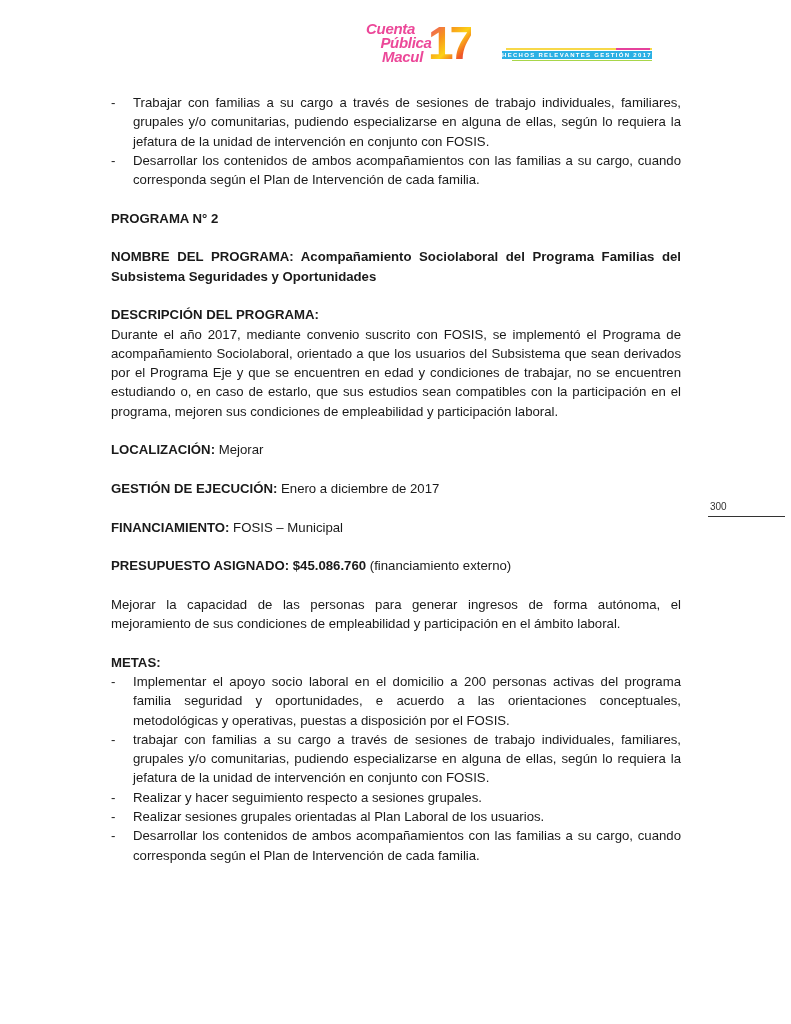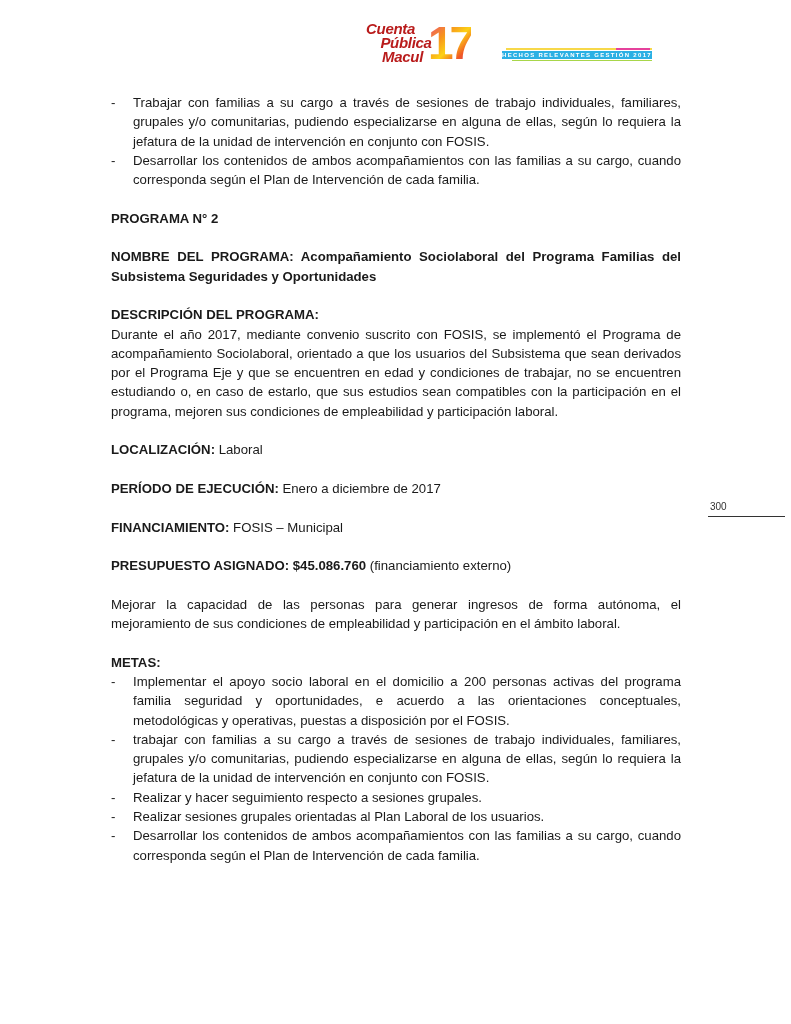--- a/index.html
+++ b/index.html
@@ -1,21 +1,21 @@
 <!DOCTYPE html>
 <html><head>
   <meta charset="utf-8">
   <style>
     * { margin: 0; padding: 0; box-sizing: border-box; }
     html, body { width: 791px; height: 1024px; background: #ffffff; overflow: hidden; }
     body { position: relative; font-family: "Liberation Sans", sans-serif; color: #1a1a1a; }
 
     .header-logo { position: absolute; left: 366px; top: 22px; width: 290px; height: 52px; }
     .logo-text { position: absolute; left: 0; top: 0; width: 80px; font-style: italic; font-weight: bold;
-      color: #b91c1c; font-size: 15px; line-height: 14px; letter-spacing: -0.3px; }
+      color: #ec4899; font-size: 15px; line-height: 14px; letter-spacing: -0.3px; }
     .logo-text span { display: block; }
     .logo-text .l2 { padding-left: 0; text-align: center; }
     .logo-text .l3 { padding-left: 16px; }
     .logo-num { position: absolute; left: 62px; top: -4px; font-weight: bold; font-size: 46px; line-height: 50px;
       background: linear-gradient(135deg, #e83e8c 0%, #f7941d 35%, #fcd116 55%, #f15a24 75%, #c2398f 100%);
       -webkit-background-clip: text; background-clip: text; color: transparent; letter-spacing: -4px; }
     .logo-banner { position: absolute; left: 136px; top: 26px; width: 150px; height: 14px; }
     .logo-banner .bar-top { position: absolute; left: 4px; top: 0; width: 146px; height: 2px; background: #f7d84a; }
     .logo-banner .bar-pink { position: absolute; right: 2px; top: 0; width: 34px; height: 2px; background: #e5419b; }
     .logo-banner .bar-main { position: absolute; left: 0; top: 3px; width: 150px; height: 8px; background: #2bb0e4;
@@ -74,26 +74,26 @@
     <span>Acompañamiento Sociolaboral del Programa Familias del Subsistema Seguridades y Oportunidades</span>
   </div>
   <div class="gap"></div>
 
   <div class="para bold">DESCRIPCIÓN DEL PROGRAMA:</div>
   <div class="para">Durante el año 2017, mediante convenio suscrito con FOSIS, se implementó el Programa de acompañamiento Sociolaboral, orientado a que los usuarios del Subsistema que sean derivados por el Programa Eje y que se encuentren en edad y condiciones de trabajar, no se encuentren estudiando o, en caso de estarlo, que sus estudios sean compatibles con la participación en el programa, mejoren sus condiciones de empleabilidad y participación laboral.</div>
   <div class="gap"></div>
 
   <div class="para">
     <span class="bold">LOCALIZACIÓN:</span>
-    <span>Laboral</span>
+    <span>Mejorar</span>
   </div>
   <div class="gap"></div>
 
   <div class="para">
-    <span class="bold">PERÍODO DE EJECUCIÓN:</span>
+    <span class="bold">GESTIÓN DE EJECUCIÓN:</span>
     <span>Enero a diciembre de 2017</span>
   </div>
   <div class="gap"></div>
 
   <div class="para">
     <span class="bold">FINANCIAMIENTO:</span>
     <span>FOSIS – Municipal</span>
   </div>
   <div class="gap"></div>
 

